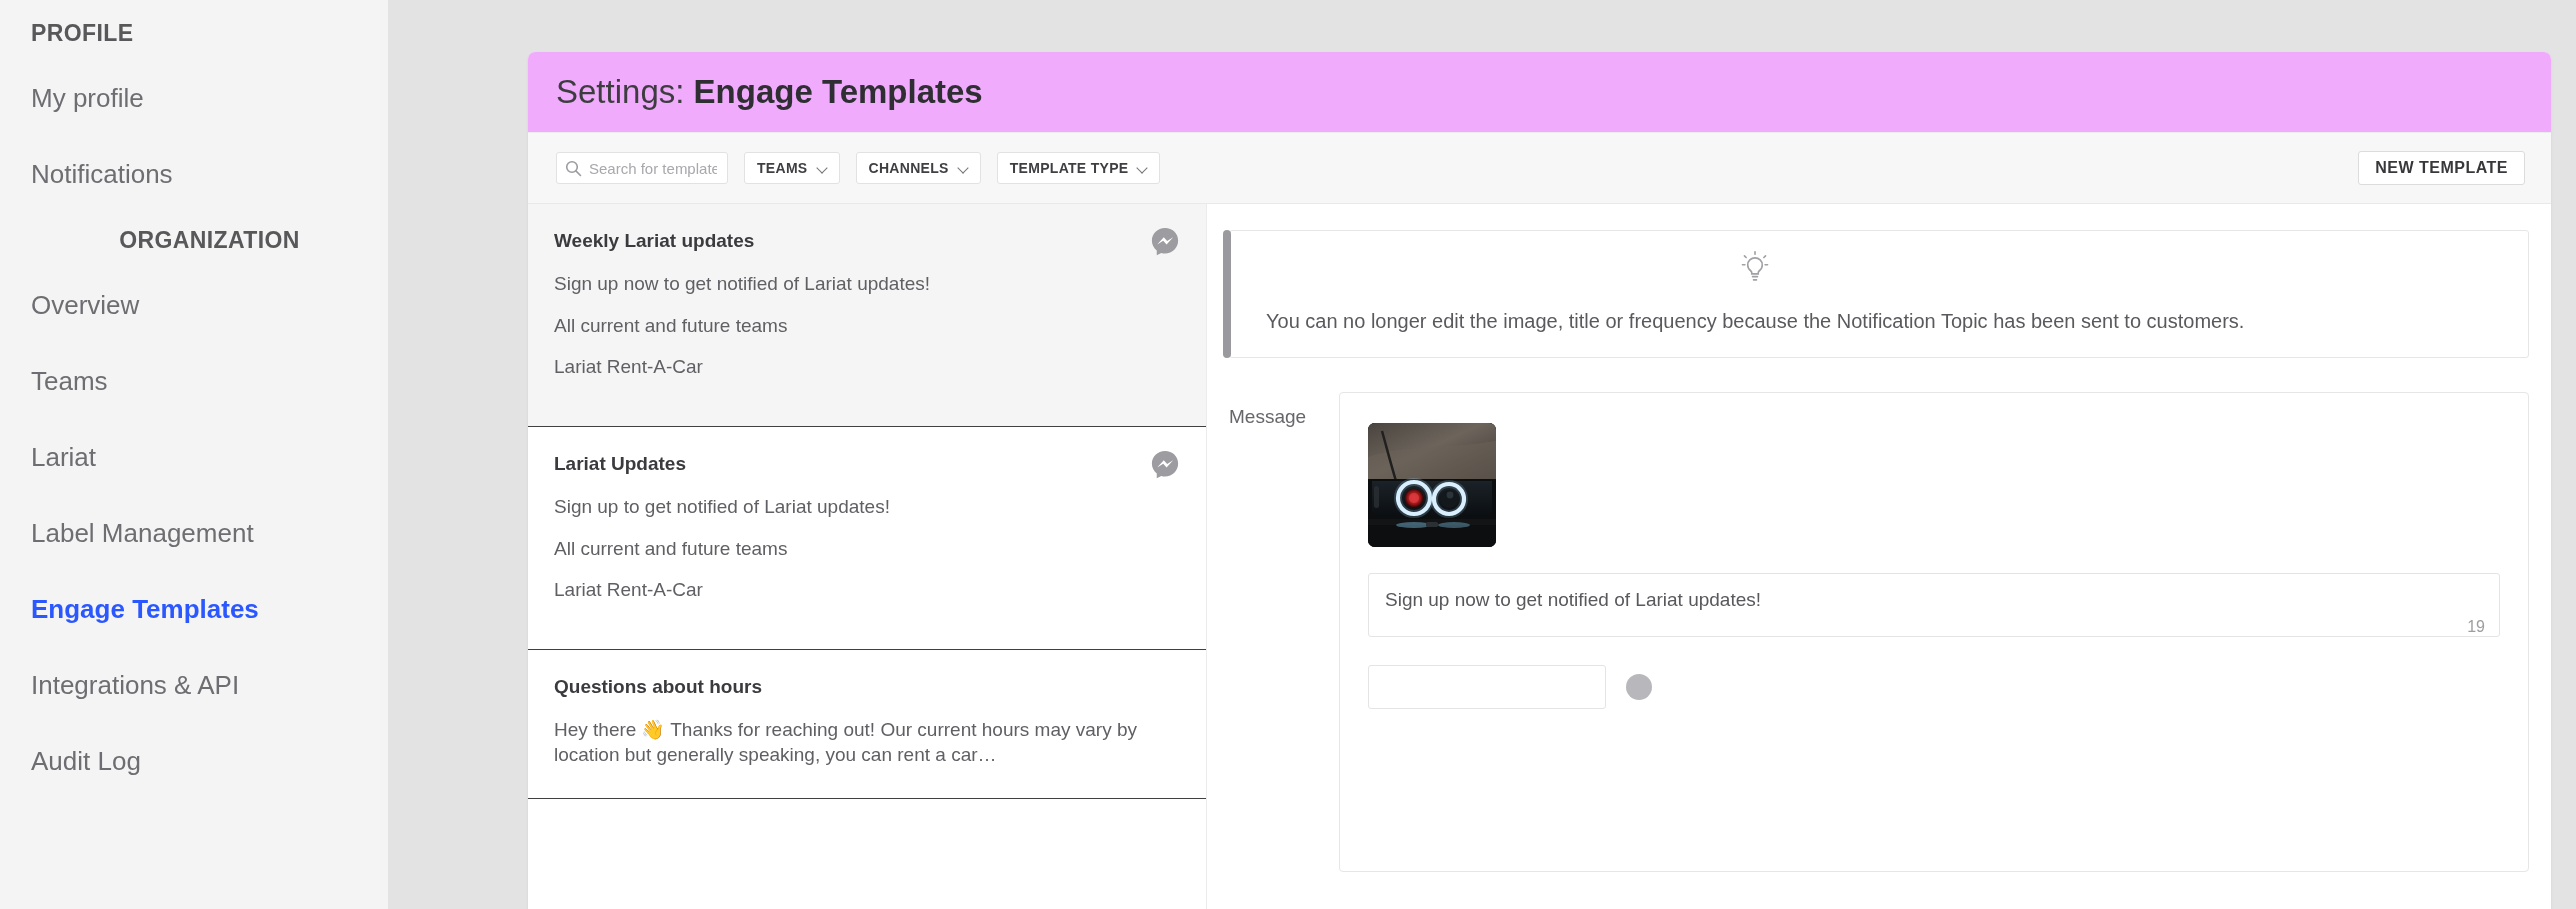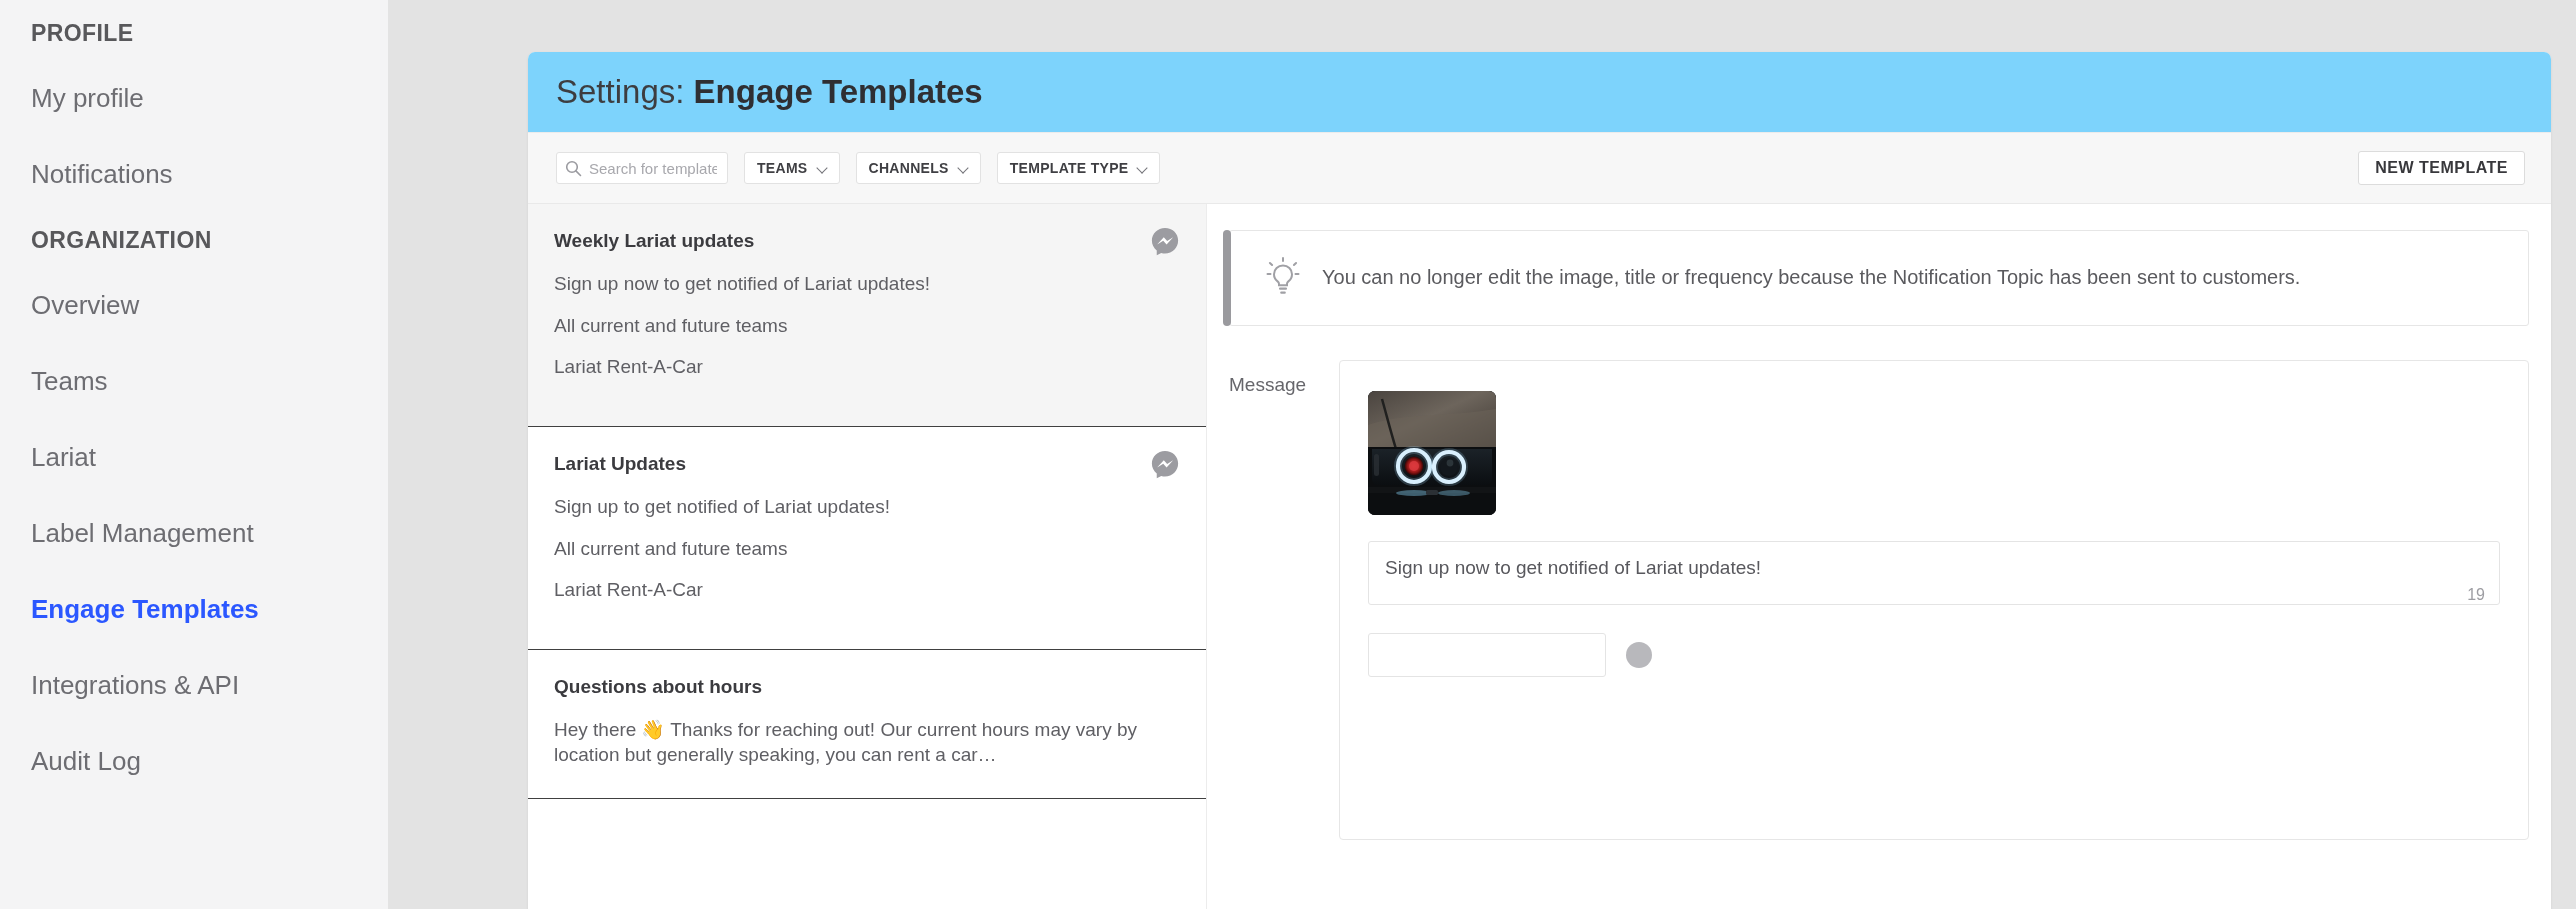--- a/index.html
+++ b/index.html
@@ -15,21 +15,21 @@
   
   .sidebar {
     width: 388px; height: 909px; flex: 0 0 388px;
     background: #f4f4f5;
     padding-top: 20px;
   }
   .nav-section-title {
     font-size: 23px; font-weight: bold; letter-spacing: 0.4px;
     color: #58585b; padding: 0 0 0 31px; margin-bottom: 28px;
   }
-  .nav-section-title.second { margin-top: 21px; }
+  .nav-section-title.second { margin-top: 21px; text-align: center; }
   .nav-item {
     font-size: 26px; color: #6d6d72;
     padding: 0 0 0 31px; height: 46px; line-height: 46px;
     margin-bottom: 30px; cursor: pointer; white-space: nowrap;
   }
   .nav-item.active { color: #2b57ff; font-weight: bold; }
 
   
   .gutter { width: 140px; flex: 0 0 140px; background: #e3e3e3; height: 909px; }
 
@@ -39,21 +39,21 @@
     position: relative; padding-top: 52px;
   }
   .card {
     position: absolute; left: 0; top: 52px; right: 25px; bottom: -20px;
     background: #ffffff; border-radius: 7px 7px 0 0;
     box-shadow: 0 1px 3px rgba(0,0,0,0.07);
     overflow: hidden; display: flex; flex-direction: column;
   }
   .card-header {
     height: 80px; flex: 0 0 80px; display: flex; align-items: center;
-    padding-left: 28px; background: #7dd3fc;
+    padding-left: 28px; background: #f0abfc;
   }
   .card-title { font-size: 33px; color: #3d3d40; white-space: nowrap; }
   .card-title .bold { font-weight: bold; color: #2f2f33; }
 
   
   .toolbar {
     height: 72px; flex: 0 0 72px; background: #f7f7f7;
     border-top: 1px solid #ececec; border-bottom: 1px solid #e9e9e9;
     display: flex; align-items: center; padding: 0 26px 0 28px;
   }
@@ -134,20 +134,21 @@
     background: #fff; min-height: 96px; position: relative;
     margin-bottom: 34px;
   }
   .notice-accent {
     position: absolute; left: -7px; top: -1px; bottom: -1px;
     width: 8px; background: #9a9a9e; border-radius: 4px;
   }
   .notice-inner {
     display: flex; align-items: center; gap: 22px;
     padding: 20px 28px 20px 36px;
+    flex-direction: column;
   }
   .bulb { width: 34px; height: 42px; flex: 0 0 34px; }
   .notice-text {
     font-size: 20px; color: #5a5a5e; line-height: 1.48; max-width: 1149px;
   }
   .msg-row { display: flex; align-items: flex-start; }
   .msg-label {
     font-size: 19px; color: #66666b; padding-top: 14px;
     flex: 0 0 auto; width: 110px;
   }

